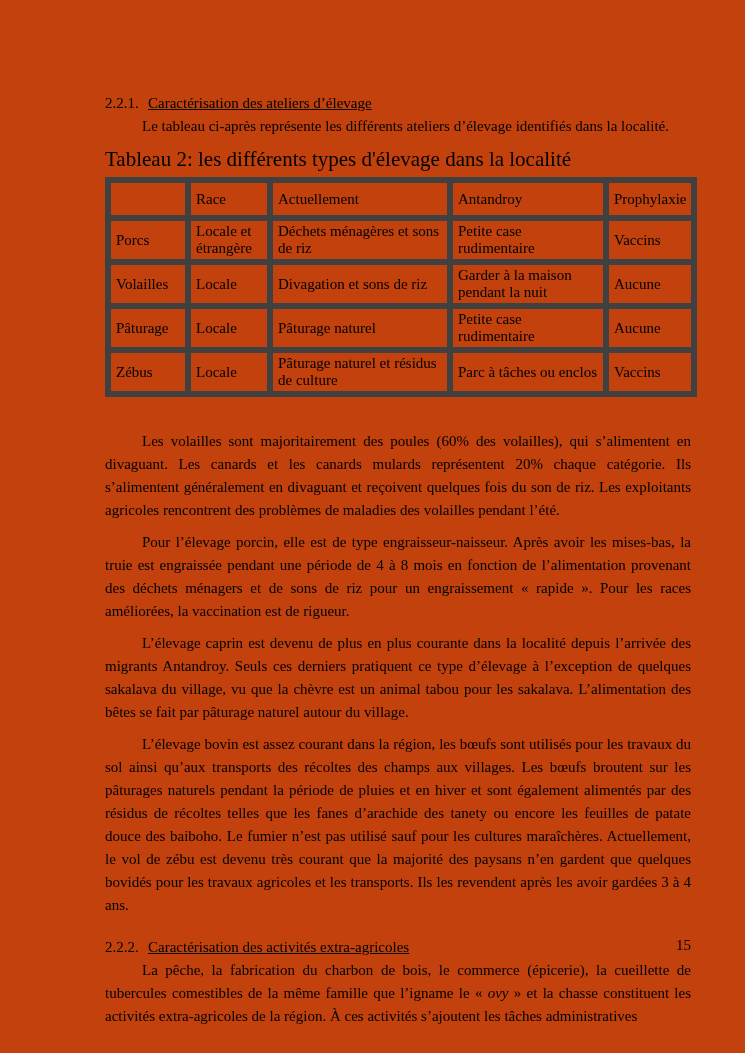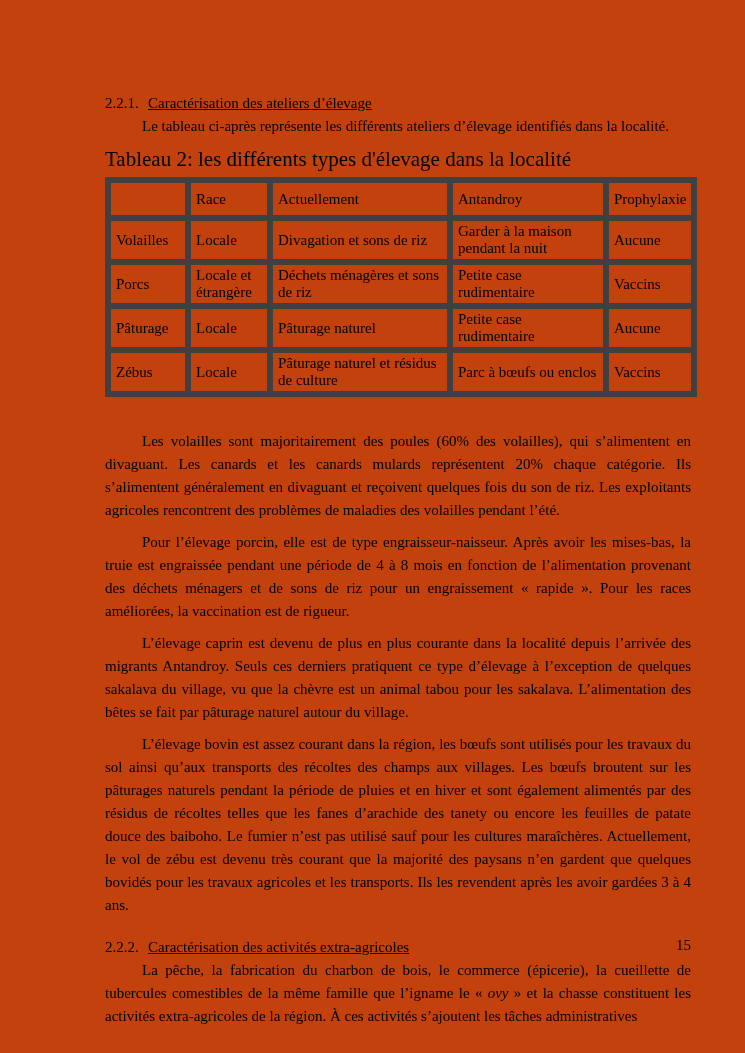--- a/index.html
+++ b/index.html
@@ -81,45 +81,45 @@
       </colgroup>
       <tbody>
         <tr class="hdr">
           <td></td>
           <td>Race</td>
           <td>Actuellement</td>
           <td>Antandroy</td>
           <td>Prophylaxie</td>
         </tr>
         <tr class="body-row">
+          <td>Porcs</td>
+          <td>Locale et étrangère</td>
+          <td>Déchets ménagères et sons de riz</td>
+          <td>Petite case rudimentaire</td>
+          <td>Vaccins</td>
+        </tr>
+        <tr class="body-row">
           <td>Volailles</td>
           <td>Locale</td>
           <td>Divagation et sons de riz</td>
           <td>Garder à la maison pendant la nuit</td>
           <td>Aucune</td>
-        </tr>
-        <tr class="body-row">
-          <td>Porcs</td>
-          <td>Locale et étrangère</td>
-          <td>Déchets ménagères et sons de riz</td>
-          <td>Petite case rudimentaire</td>
-          <td>Vaccins</td>
         </tr>
         <tr class="body-row">
           <td>Pâturage</td>
           <td>Locale</td>
           <td>Pâturage naturel</td>
           <td>Petite case rudimentaire</td>
           <td>Aucune</td>
         </tr>
         <tr class="body-row">
           <td>Zébus</td>
           <td>Locale</td>
           <td>Pâturage naturel et résidus de culture</td>
-          <td>Parc à bœufs ou enclos</td>
+          <td>Parc à tâches ou enclos</td>
           <td>Vaccins</td>
         </tr>
       </tbody>
     </table>
 
     <p class="para tight">Les volailles sont majoritairement des poules (60% des volailles), qui s’alimentent en divaguant. Les canards et les canards mulards représentent 20% chaque catégorie. Ils s’alimentent généralement en divaguant et reçoivent quelques fois du son de riz. Les exploitants agricoles rencontrent des problèmes de maladies des volailles pendant l’été.</p>
     <p class="para">Pour l’élevage porcin, elle est de type engraisseur-naisseur. Après avoir les mises-bas, la truie est engraissée pendant une période de 4 à 8 mois en fonction de l’alimentation provenant des déchets ménagers et de sons de riz pour un engraissement « rapide ». Pour les races améliorées, la vaccination est de rigueur.</p>
     <p class="para">L’élevage caprin est devenu de plus en plus courante dans la localité depuis l’arrivée des migrants Antandroy. Seuls ces derniers pratiquent ce type d’élevage à l’exception de quelques sakalava du village, vu que la chèvre est un animal tabou pour les sakalava. L’alimentation des bêtes se fait par pâturage naturel autour du village.</p>
     <p class="para">L’élevage bovin est assez courant dans la région, les bœufs sont utilisés pour les travaux du sol ainsi qu’aux transports des récoltes des champs aux villages. Les bœufs broutent sur les pâturages naturels pendant la période de pluies et en hiver et sont également alimentés par des résidus de récoltes telles que les fanes d’arachide des tanety ou encore les feuilles de patate douce des baiboho. Le fumier n’est pas utilisé sauf pour les cultures maraîchères. Actuellement, le vol de zébu est devenu très courant que la majorité des paysans n’en gardent que quelques bovidés pour les travaux agricoles et les transports. Ils les revendent après les avoir gardées 3 à 4 ans.</p>
 

